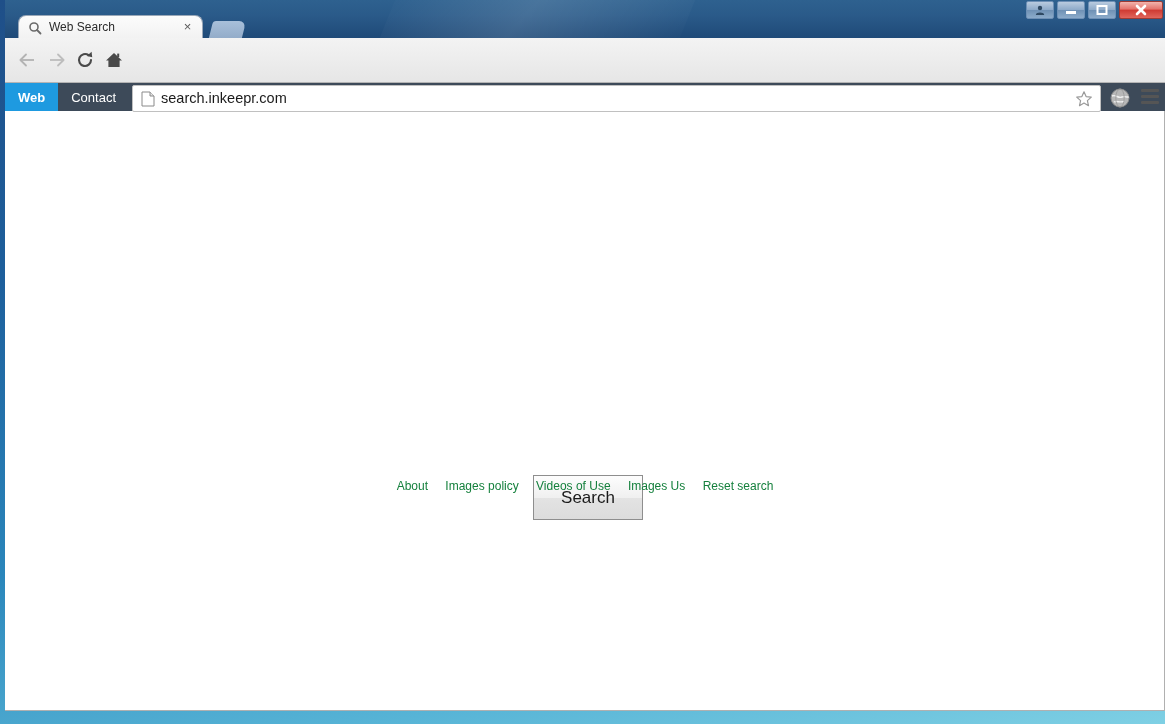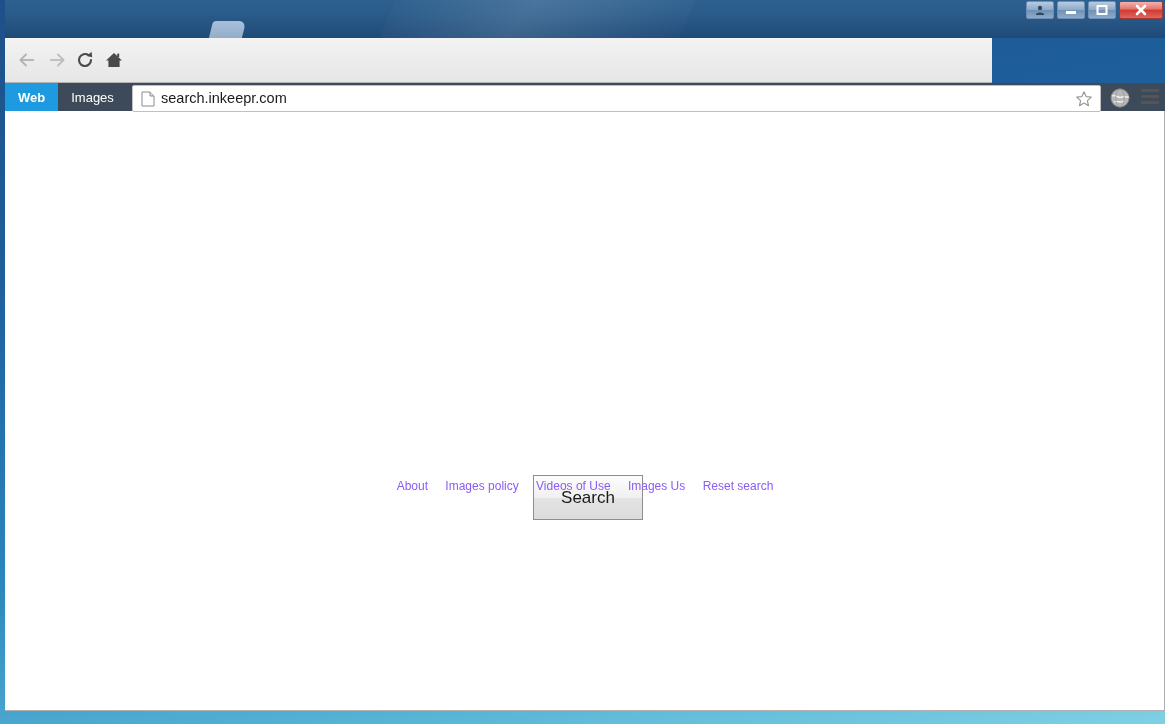--- a/index.html
+++ b/index.html
@@ -121,21 +121,21 @@
     width: 44px;
     background: linear-gradient(to bottom, #f2b4ad 0%, #e4726a 45%, #cf3a32 50%, #e1655c 100%);
     border-color: #9e3b34;
   }
   .winbtn svg { display: block; }
 
   
   #toolbar {
     position: absolute;
     left: 0; top: 38px;
-    width: 987px;
+    width: 1160px;
     height: 45px;
     background: linear-gradient(to bottom, #f3f3f3 0%, #e6e6e6 100%);
     border-bottom: 1px solid #b4b4b4;
     box-sizing: border-box;
   }
   .navicon {
     position: absolute;
     top: 10px;
     width: 24px;
     height: 24px;
@@ -276,34 +276,44 @@
 
   #footer-links {
     position: absolute;
     left: 0;
     top: 368px;
     width: 1160px;
     text-align: center;
     font-size: 12px;
   }
   #footer-links a {
-    color: #8b5cf6;
+    color: #15803d;
     text-decoration: none;
     margin: 0 7px;
   }
 </style>
 </head>
 <body>
 
 <div id="desktop"></div>
 
 <div id="browser-window">
 
   <div id="titlebar">
 
+    <div class="tab">
+      <span class="tab-favicon">
+        <svg width="14" height="14" viewBox="0 0 14 14">
+          <circle cx="6" cy="6" r="4" fill="none" stroke="#6b6b6b" stroke-width="1.6"></circle>
+          <line x1="9" y1="9" x2="12.5" y2="12.5" stroke="#6b6b6b" stroke-width="1.8" stroke-linecap="round"></line>
+        </svg>
+      </span>
+      <span class="tab-title">Web Search</span>
+      <span class="tab-close">×</span>
+    </div>
 
     <div class="newtab"></div>
 
     <div class="wincontrols">
       <div class="winbtn">
         <svg width="12" height="12" viewBox="0 0 12 12">
           <circle cx="6" cy="4" r="2.2" fill="#2f4963"></circle>
           <path d="M1.8 11 C1.8 7.8 10.2 7.8 10.2 11 Z" fill="#2f4963"></path>
         </svg>
       </div>
@@ -385,21 +395,21 @@
       <div class="hamburger-bar"></div>
       <div class="hamburger-bar"></div>
     </div>
   </div>
 
   <div id="sitenav">
     <div class="navitem active">
       <span>Web</span>
     </div>
     <div class="navitem">
-      <span>Images</span>
+      <span>Contact</span>
     </div>
     <div class="navitem">
       <span>Videos</span>
     </div>
     <div class="navitem">
       <span>News</span>
     </div>
     <div class="navitem">
       <span>Shopping</span>
     </div>

